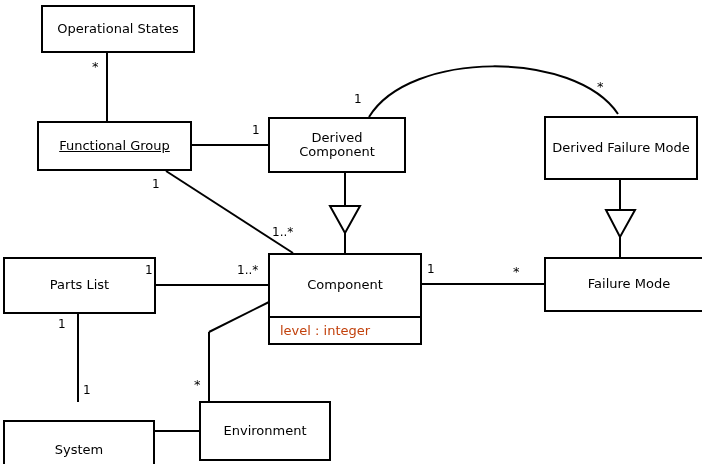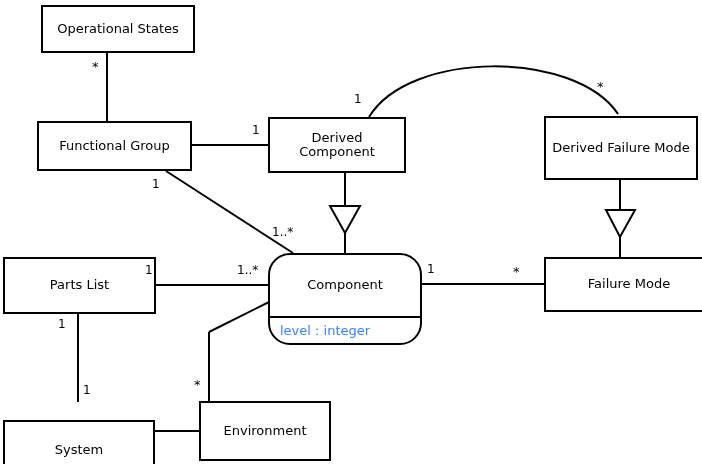--- a/index.html
+++ b/index.html
@@ -39,21 +39,21 @@
     font-size: 13px;
     color: #000000;
     text-align: center;
     line-height: 1.1;
     padding: 0 4px;
   }
   .uml-attrs {
     border-top: 2px solid #000000;
     padding: 5px 0 5px 10px;
     font-size: 13px;
-    color: #3b82f6;
+    color: #c2410c;
   }
   .attr-line {
     white-space: nowrap;
   }
   .mult {
     position: absolute;
     font-size: 12px;
     color: #000000;
     white-space: nowrap;
     z-index: 3;
@@ -95,37 +95,37 @@
     <line x1="155" y1="431" x2="199" y2="431" stroke="#000000" stroke-width="2"></line>
 
     <line x1="209" y1="401" x2="209" y2="332" stroke="#000000" stroke-width="2"></line>
     <line x1="209" y1="332" x2="269" y2="302" stroke="#000000" stroke-width="2"></line>
   </svg>
 
   <div class="uml-class" style="left:41px; top:5px; width:154px; height:48px;">
     <div class="uml-name">Operational States</div>
   </div>
 
-  <div class="uml-class" style="left:37px; top:121px; width:155px; height:50px;">
+  <div class="uml-class" style="left:37px; top:121px; width:155px; height:50px;text-decoration:underline;">
     <div class="uml-name">Functional Group</div>
   </div>
 
   <div class="uml-class" style="left:268px; top:117px; width:138px; height:56px;">
     <div class="uml-name">Derived Component</div>
   </div>
 
   <div class="uml-class" style="left:3px; top:257px; width:153px; height:57px;">
     <div class="uml-name">Parts List</div>
   </div>
 
   <div class="uml-class" style="left:544px; top:116px; width:154px; height:64px;">
     <div class="uml-name">Derived Failure Mode</div>
   </div>
 
-  <div class="uml-class" style="left:268px; top:253px; width:154px; height:92px;border-radius:22px;">
+  <div class="uml-class" style="left:268px; top:253px; width:154px; height:92px;">
     <div class="uml-name">Component</div>
     <div class="uml-attrs">
       <div class="attr-line">level : integer</div>
     </div>
   </div>
 
   <div class="uml-class" style="left:544px; top:257px; width:170px; height:55px;">
     <div class="uml-name">Failure Mode</div>
   </div>
 

